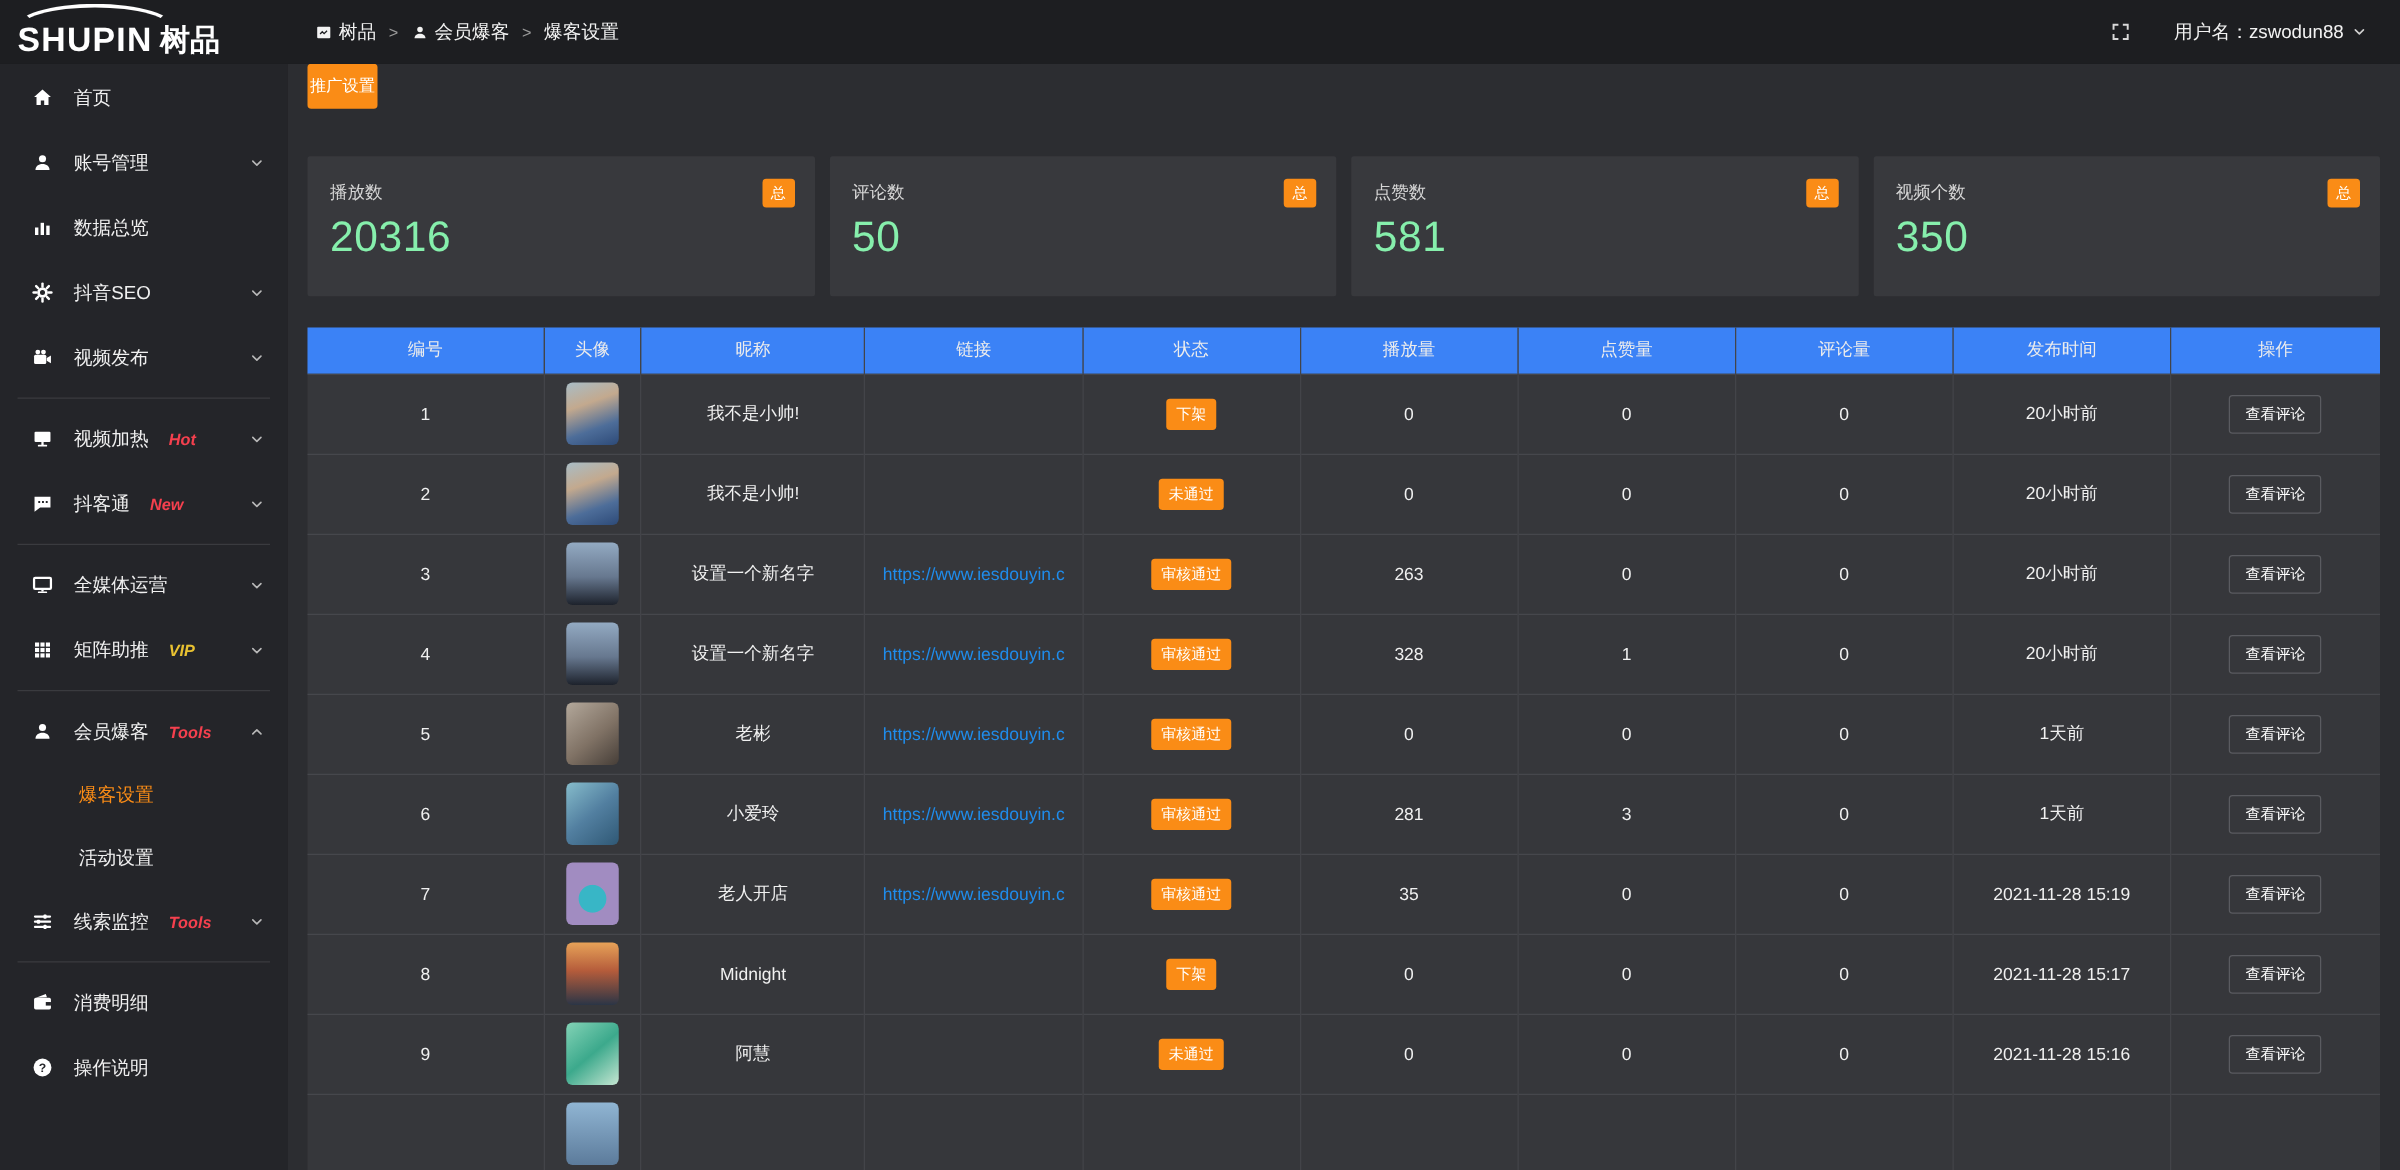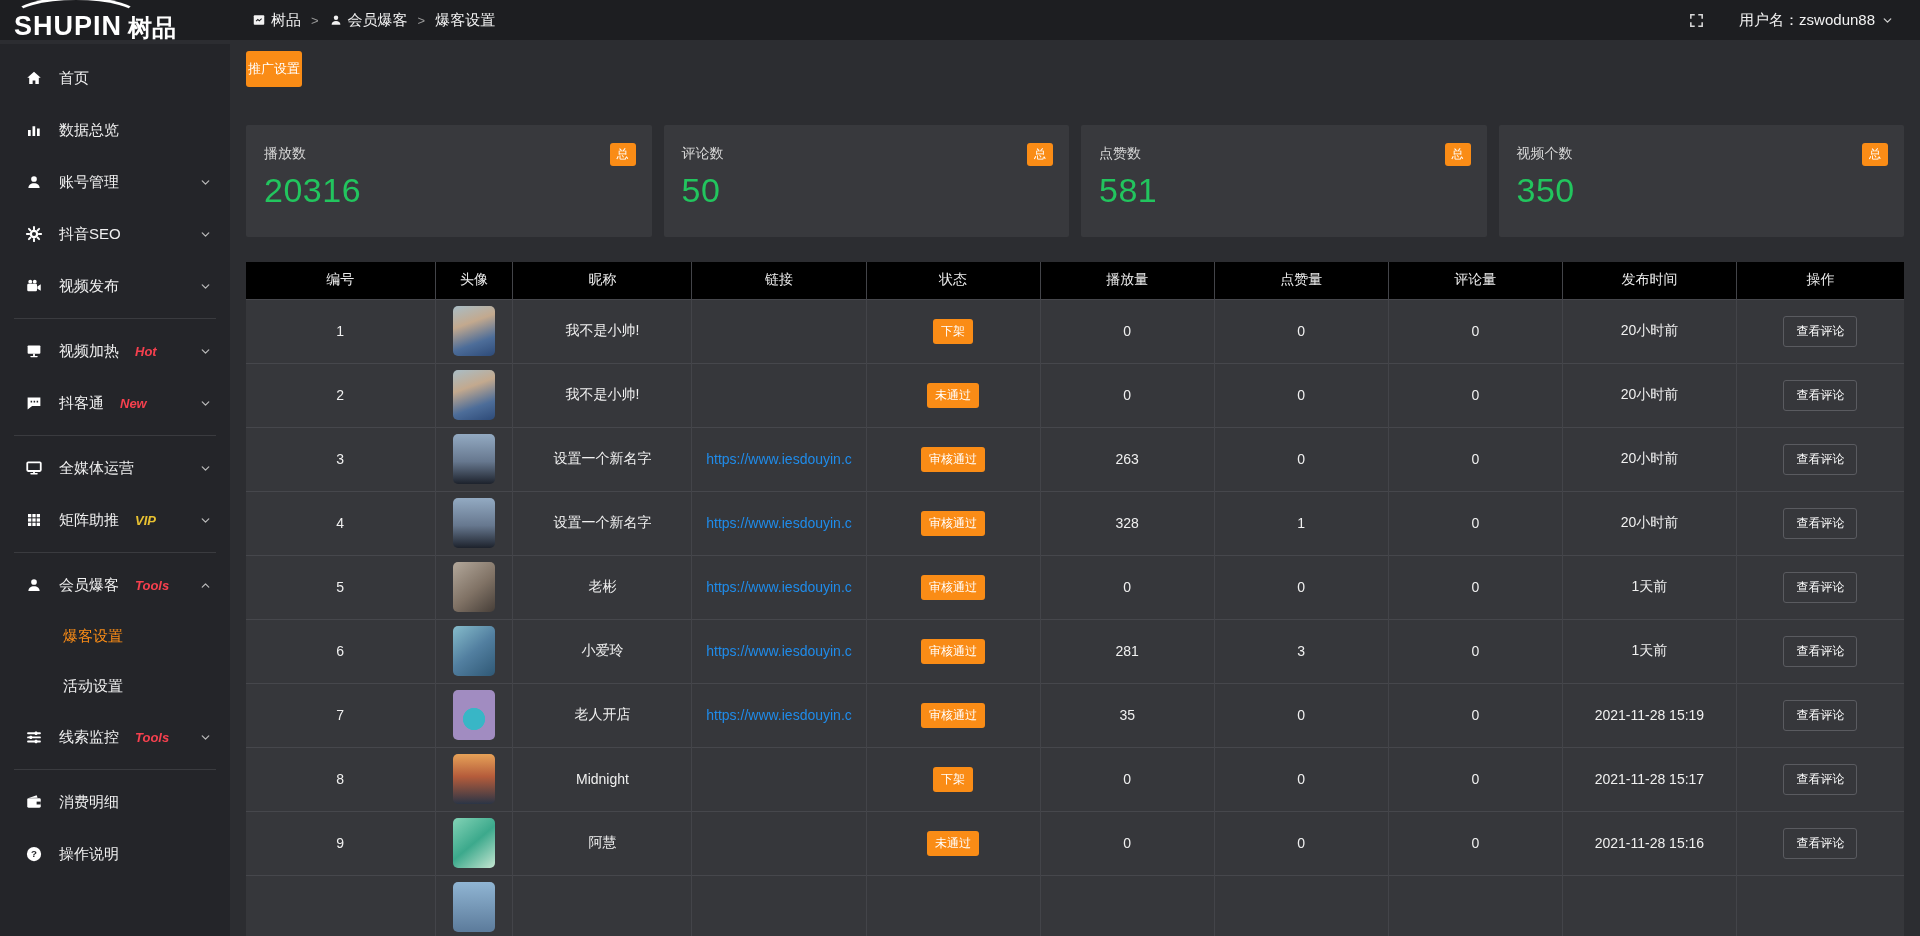--- a/index.html
+++ b/index.html
@@ -1,20 +1,20 @@
 <!DOCTYPE html>
 <html><head>
 <meta charset="utf-8">
 <style>
   * { margin:0; padding:0; box-sizing:border-box; }
   html,body { width:1920px; height:936px; overflow:hidden; }
   body { font-family:"Liberation Sans","DejaVu Sans",sans-serif; background:#2c2d31; color:#eee; }
 
   
-  .topbar { position:fixed; top:0; left:0; right:0; height:40px; background:#1d1e21; display:flex; align-items:center; z-index:10; }
+  .topbar { position:fixed; top:0; left:0; right:0; height:51px; background:#1d1e21; display:flex; align-items:center; z-index:10; }
   .logo-wrap { width:230px; flex:0 0 230px; height:48px; position:relative; display:flex; align-items:flex-end; padding:4px 0 4px 14px; }
   .logo-arc { position:absolute; top:1px; left:12px; width:128px; height:40px; border:3px solid transparent; border-top-color:#fff; border-radius:50%; }
   .logo-en { font-size:27px; font-weight:bold; letter-spacing:1px; color:#fff; line-height:1; }
   .logo-cjk { font-size:24px; font-weight:bold; color:#fff; margin-left:6px; line-height:1.05; }
   .breadcrumb { display:flex; align-items:center; margin-left:22px; font-size:15px; gap:10px; }
   .crumb { display:flex; align-items:center; gap:5px; color:#f2f2f2; cursor:pointer; }
   .crumb .icon svg { display:block; }
   .crumb-sep { color:#9a9a9a; font-size:13px; }
   .topbar-right { margin-left:auto; display:flex; align-items:center; gap:34px; padding-right:26px; }
   .fs-icon { cursor:pointer; color:#d8d8d8; display:flex; }
@@ -36,26 +36,26 @@
   .submenu-item { height:50px; display:flex; align-items:center; padding-left:63px; font-size:15px; color:#f0f0f0; cursor:pointer; }
   .submenu-item.active { color:#fa8c16; }
 
   
   .main { margin-left:230px; padding:0 16px; }
   .promo-btn { margin-top:51px; display:inline-block; background:#fa8c16; color:#fff; border:none; font-size:13px; padding:9px 2px; border-radius:3px; cursor:pointer; font-family:inherit; }
   .stats-row { display:flex; gap:12px; margin-top:38px; }
   .stat-card { flex:1; background:#38393d; border-radius:2px; height:112px; position:relative; padding:20px 18px; }
   .stat-label { font-size:14px; color:#d6d6d6; }
   .stat-badge { position:absolute; top:18px; right:16px; background:#fa8c16; color:#fff; font-size:12px; padding:3px 7px; border-radius:3px; }
-  .stat-value { font-size:34px; color:#22c55e; margin-top:8px; letter-spacing:0.5px; }
+  .stat-value { font-size:34px; color:#86efac; margin-top:8px; letter-spacing:0.5px; }
 
   
   .table-wrap { margin-top:25px; }
   table { width:100%; border-collapse:collapse; table-layout:fixed; background:#36373b; }
-  thead td { background:#000000; height:37px; font-size:14px; color:#ececec; text-align:center; }
+  thead td { background:#3b82f6; height:37px; font-size:14px; color:#ececec; text-align:center; }
   tbody td { height:64px; font-size:14px; color:#f0f0f0; text-align:center; border-top:1px solid #46474c; overflow:hidden; white-space:nowrap; }
   td + td { border-left:1px solid #434449; }
   .avatar { width:42px; height:50px; border-radius:5px; margin:0 auto; }
   .av1,.av2 { background:linear-gradient(160deg,#a9bdc6 0%,#c3a98e 35%,#4d6d99 70%,#2d4a78 100%); }
   .av3,.av4 { background:linear-gradient(180deg,#93aac2 0%,#67788f 55%,#1d222c 100%); }
   .av5 { background:linear-gradient(140deg,#b3a89b 0%,#807265 55%,#463e38 100%); }
   .av6 { background:linear-gradient(140deg,#86bccb 0%,#527fa0 50%,#2f5875 100%); }
   .av7 { background:radial-gradient(circle at 50% 58%,#38b6c6 0%,#38b6c6 30%,#a18cc1 32%,#a18cc1 100%); }
   .av8 { background:linear-gradient(180deg,#e7a258 0%,#b55c3b 45%,#2b3546 100%); }
   .av9 { background:linear-gradient(140deg,#83d3b6 0%,#3ca98c 50%,#c6e6d2 100%); }
@@ -120,40 +120,40 @@
       <span class="icon">
         <svg width="18" height="18" viewBox="0 0 24 24" fill="currentColor">
           <path d="M12 3.5 3 11.5h2.6V20h4.6v-4.8h3.6V20h4.6v-8.5H21z"></path>
         </svg>
       </span>
       <span class="side-label">首页</span>
     </div>
     <div class="side-item">
       <span class="icon">
         <svg width="18" height="18" viewBox="0 0 24 24" fill="currentColor">
+          <circle cx="12" cy="8" r="3.8"></circle>
+          <path d="M4.5 20c0-4 3.2-6.3 7.5-6.3s7.5 2.3 7.5 6.3z"></path>
+        </svg>
+      </span>
+      <span class="side-label">账号管理</span>
+      <span class="side-chev chev">
+        <svg width="13" height="13" viewBox="0 0 24 24" fill="currentColor">
+          <path d="M6 9l6 6 6-6" fill="none" stroke="currentColor" stroke-width="2.4" stroke-linecap="round" stroke-linejoin="round"></path>
+        </svg>
+      </span>
+    </div>
+    <div class="side-item">
+      <span class="icon">
+        <svg width="18" height="18" viewBox="0 0 24 24" fill="currentColor">
           <rect x="4" y="12" width="3.6" height="8"></rect>
           <rect x="10" y="7" width="3.6" height="13"></rect>
           <rect x="16" y="10" width="3.6" height="10"></rect>
         </svg>
       </span>
       <span class="side-label">数据总览</span>
-    </div>
-    <div class="side-item">
-      <span class="icon">
-        <svg width="18" height="18" viewBox="0 0 24 24" fill="currentColor">
-          <circle cx="12" cy="8" r="3.8"></circle>
-          <path d="M4.5 20c0-4 3.2-6.3 7.5-6.3s7.5 2.3 7.5 6.3z"></path>
-        </svg>
-      </span>
-      <span class="side-label">账号管理</span>
-      <span class="side-chev chev">
-        <svg width="13" height="13" viewBox="0 0 24 24" fill="currentColor">
-          <path d="M6 9l6 6 6-6" fill="none" stroke="currentColor" stroke-width="2.4" stroke-linecap="round" stroke-linejoin="round"></path>
-        </svg>
-      </span>
     </div>
     <div class="side-item">
       <span class="icon">
         <svg width="18" height="18" viewBox="0 0 24 24" fill="currentColor">
           <circle cx="12" cy="12" r="4.2" fill="none" stroke="currentColor" stroke-width="3"></circle>
           <g stroke="currentColor" stroke-width="2.6" stroke-linecap="round">
             <line x1="12" y1="2.5" x2="12" y2="5.5"></line>
             <line x1="12" y1="18.5" x2="12" y2="21.5"></line>
             <line x1="2.5" y1="12" x2="5.5" y2="12"></line>
             <line x1="18.5" y1="12" x2="21.5" y2="12"></line>

